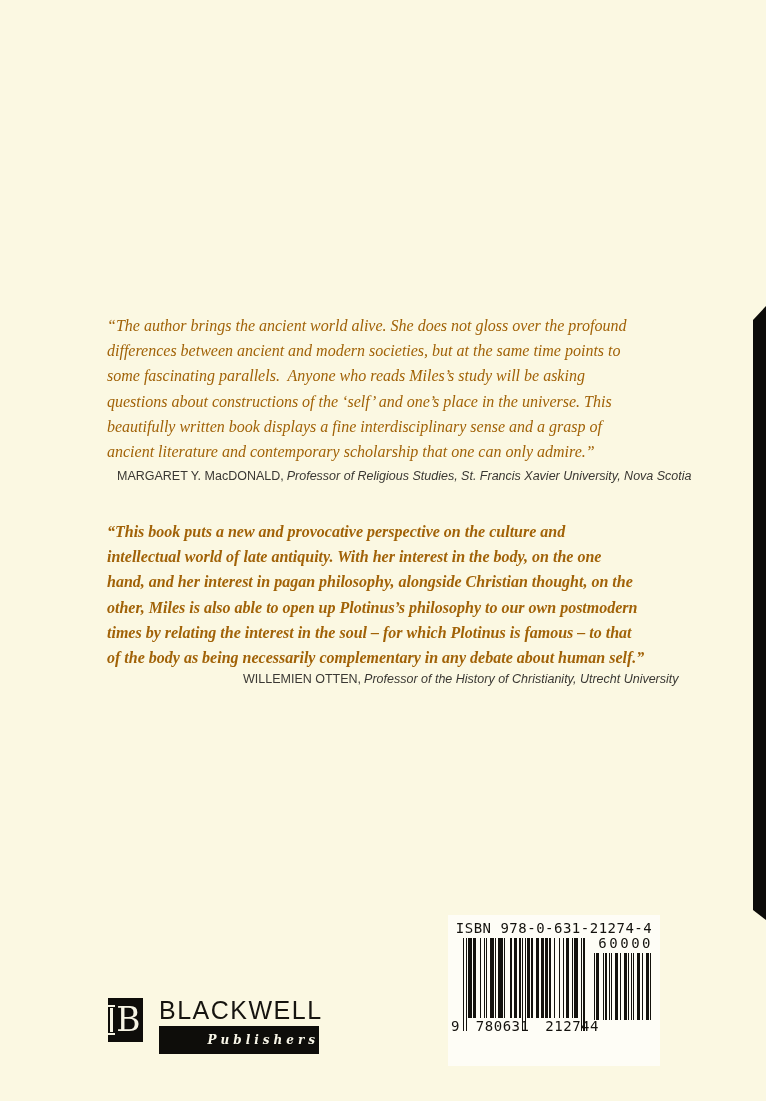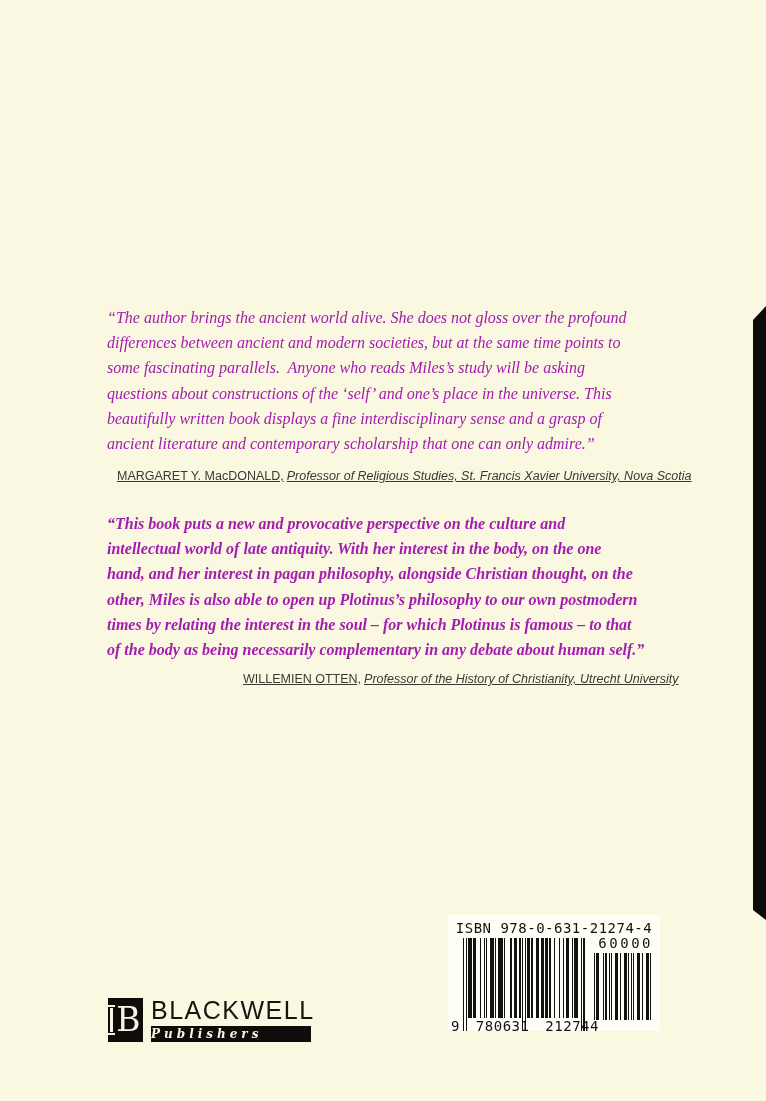--- a/index.html
+++ b/index.html
@@ -14,38 +14,38 @@
   
   .edge-stripe {
     position:absolute; left:753px; top:306px; width:13px; height:616px;
     background:#0c0b09;
     clip-path: polygon(0 14px, 100% 0, 100% calc(100% - 2px), 0 calc(100% - 12px));
   }
 
   .quote {
     position:absolute; left:107px; width:600px;
     font:italic 16px/25.2px "Liberation Serif", serif;
-    color:#a21caf; white-space:pre-wrap;
+    color:#a16207; white-space:pre-wrap;margin-top:8px;
   }
   .q1 { top:305px; }
   .q2 { top:511px;font-weight:bold; }
 
   .attr {
     position:absolute;
     font:12.5px/17px "Liberation Sans", sans-serif;
-    color:#3a3833; white-space:nowrap;text-decoration:underline;
+    color:#3a3833; white-space:nowrap;
   }
   .attr .attr-name { margin-right:3px; }
   .attr .attr-title { font-style:italic; }
   .a1 { left:117px; top:468px; }
   .a2 { left:228px; top:671px;margin-left:15px; }
 
   
   .barcode-box {
-    position:absolute; left:448px; top:915px; width:212px; height:116px;
+    position:absolute; left:448px; top:915px; width:212px; height:151px;
     background:#fefdf6;
   }
   .isbn-line {
     position:absolute; top:5px; left:0; right:0; text-align:center;
     font:14px "DejaVu Sans Mono", monospace; color:#14120e; letter-spacing:0.5px;
   }
   .price-code {
     position:absolute; top:20px; right:7px;
     font:14px "DejaVu Sans Mono", monospace; color:#14120e; letter-spacing:2.5px;
   }
@@ -67,28 +67,28 @@
     width:35px; height:44px; background:#0e0d0a;
     display:flex; align-items:center; justify-content:center;
   }
   .logo-pillar { width:3px; height:24px; background:#f6f4e4; position:relative; margin-right:3px; }
   .logo-pillar::before, .logo-pillar::after {
     content:""; position:absolute; left:-2px; width:7px; height:2px; background:#f6f4e4;
   }
   .logo-pillar::before { top:-3px; }
   .logo-pillar::after { bottom:-3px; }
   .logo-b { color:#f6f4e4; font:400 33px/1 "DejaVu Serif", serif; margin-top:-2px; }
-  .logo-right { margin-left:8px; }
+  .logo-right { margin-left:16px; }
   .logo-name {
     font:25px/1.0 "Liberation Sans", sans-serif;
     letter-spacing:1.5px; color:#16140f;
   }
   .logo-bar {
-    margin-top:3px; width:160px; height:16px; background:#0e0d0a;
-    display:flex; align-items:center; justify-content:flex-start;
+    margin-top:3px; width:160px; height:28px; background:#0e0d0a;
+    display:flex; align-items:center; justify-content:flex-end;
   }
   .logo-tagline {
     color:#f8f6e8; font:italic 700 12px/1 "DejaVu Serif", serif; letter-spacing:4px;
   }
 </style>
 </head>
 <body>
 
 <div class="cover">
 

